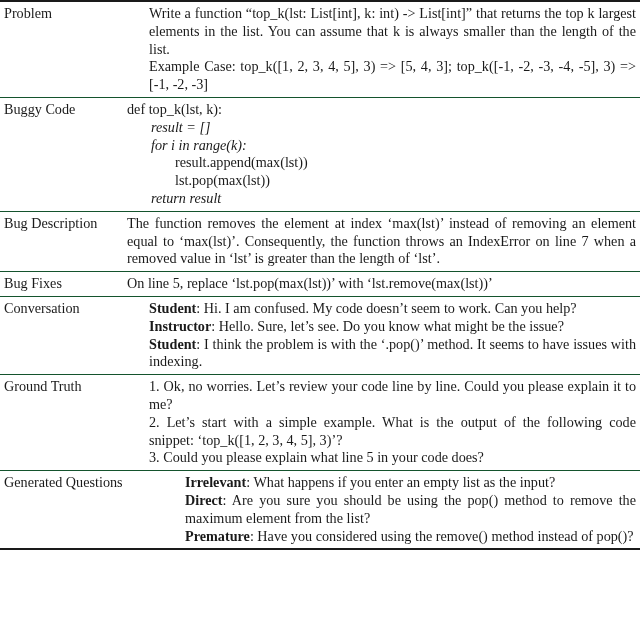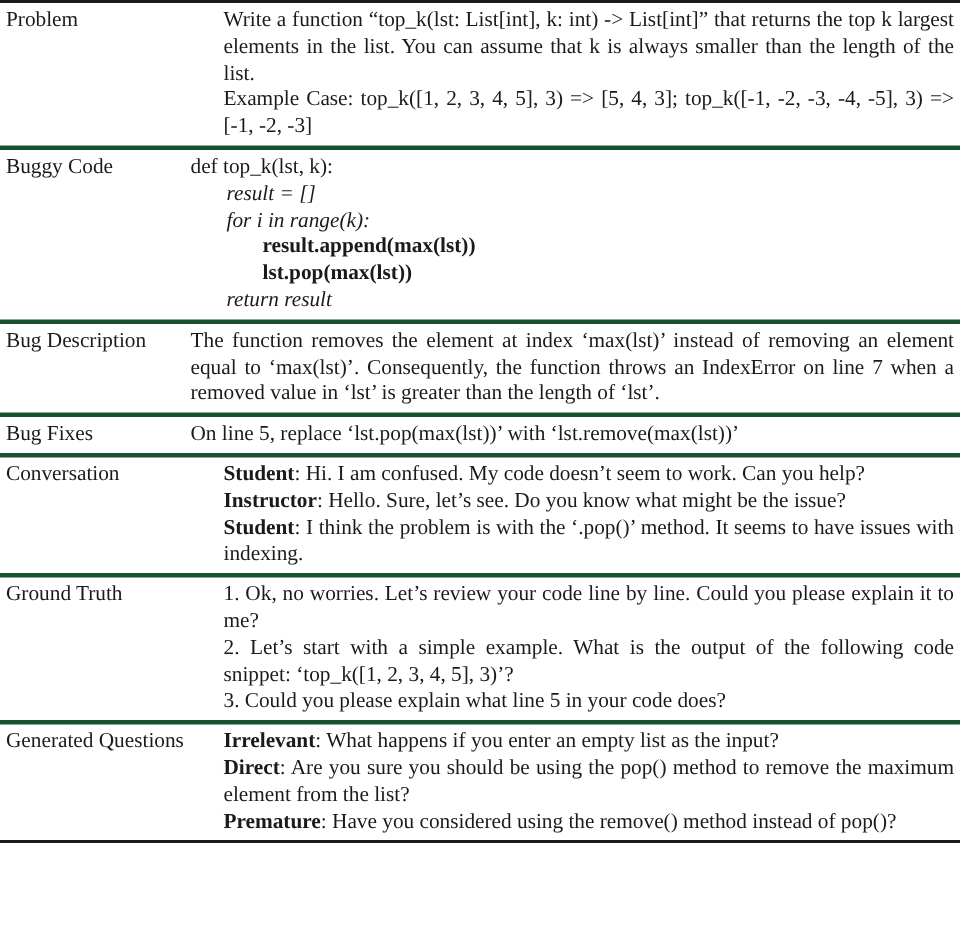--- a/index.html
+++ b/index.html
@@ -7,43 +7,43 @@
       width: 640px; height: 620px; overflow: hidden;
       font-family: "DejaVu Serif", "Liberation Serif", serif;
       color: #1a1a1a;
     }
     .table {
       position: absolute; left: 0; top: 0; width: 640px;
       border-top: 2px solid #1a1a1a;
     }
     .row {
       display: flex;
-      border-bottom: 3px solid #14532d;
+      border-bottom: 1px solid #14532d;
       padding: 3px 0 3px 0;
     }
-    .row.last { border-bottom: 2px solid #1a1a1a; }
+    .row.last { border-bottom: 2px solid #1a1a1a; gap: 36px; }
     .label {
       width: 123px; flex: none;
       padding-left: 4px;
       font-family: "Liberation Serif", serif;
       font-size: 14.2px;
       line-height: 17.8px;
     }
     .content {
       flex: 1;
       padding-right: 4px;
       font-family: "Liberation Serif", serif;
       font-size: 14.2px;
       line-height: 17.8px;
       text-align: justify;
     }
     .line { display: block; margin-left: 22px; }
     .code-line { display: block; white-space: pre; }
     .ind1 { padding-left: 24px; font-style: italic; }
-    .ind2 { padding-left: 48px; font-weight: bold; }
+    .ind2 { padding-left: 48px; }
     b { font-weight: bold; }
   </style>
 </head>
 <body>
 
 <div class="table">
 
   <div class="row">
     <div class="label">Problem</div>
     <div class="content">

